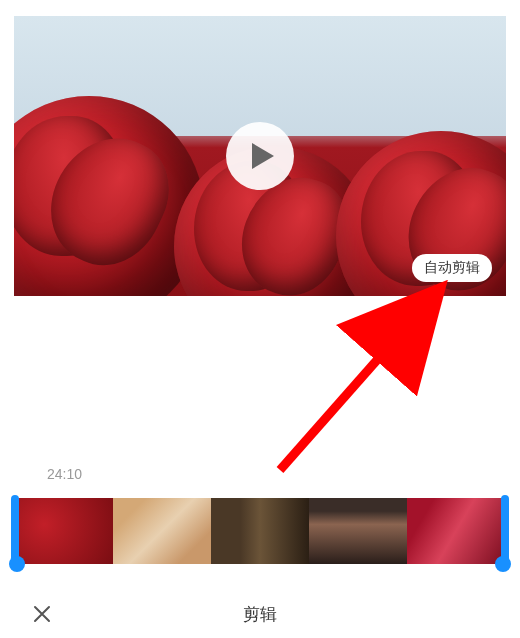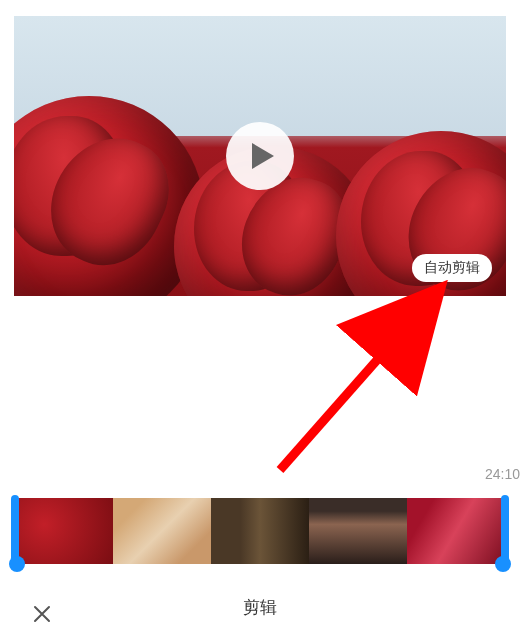--- a/index.html
+++ b/index.html
@@ -73,21 +73,21 @@
     }
     .arrow-overlay {
       position: absolute;
       top: 280px;
       left: 260px;
       width: 200px;
       height: 200px;
       pointer-events: none;
     }
     .timestamp {
-      text-align: right;
+      text-align: left;
       color: #999;
       font-size: 14px;
       margin-top: 170px;
       margin-left: 47px;
     }
     .timeline-wrap {
       position: relative;
       width: 490px;
       margin: 16px auto 0;
     }
@@ -123,20 +123,21 @@
       background: #1890ff;
       border-radius: 4px;
     }
     .handle-bar.left { left: -4px; }
     .handle-bar.right { right: -4px; }
     .bottom-bar {
       position: absolute;
       bottom: 6px;
       left: 0; right: 0;
       display: flex;
+      align-items: center;
       padding: 0 24px;
     }
     .close-btn {
       width: 36px; height: 36px;
       display: flex;
       align-items: center;
       justify-content: center;
       cursor: pointer;
     }
     .bottom-title {

